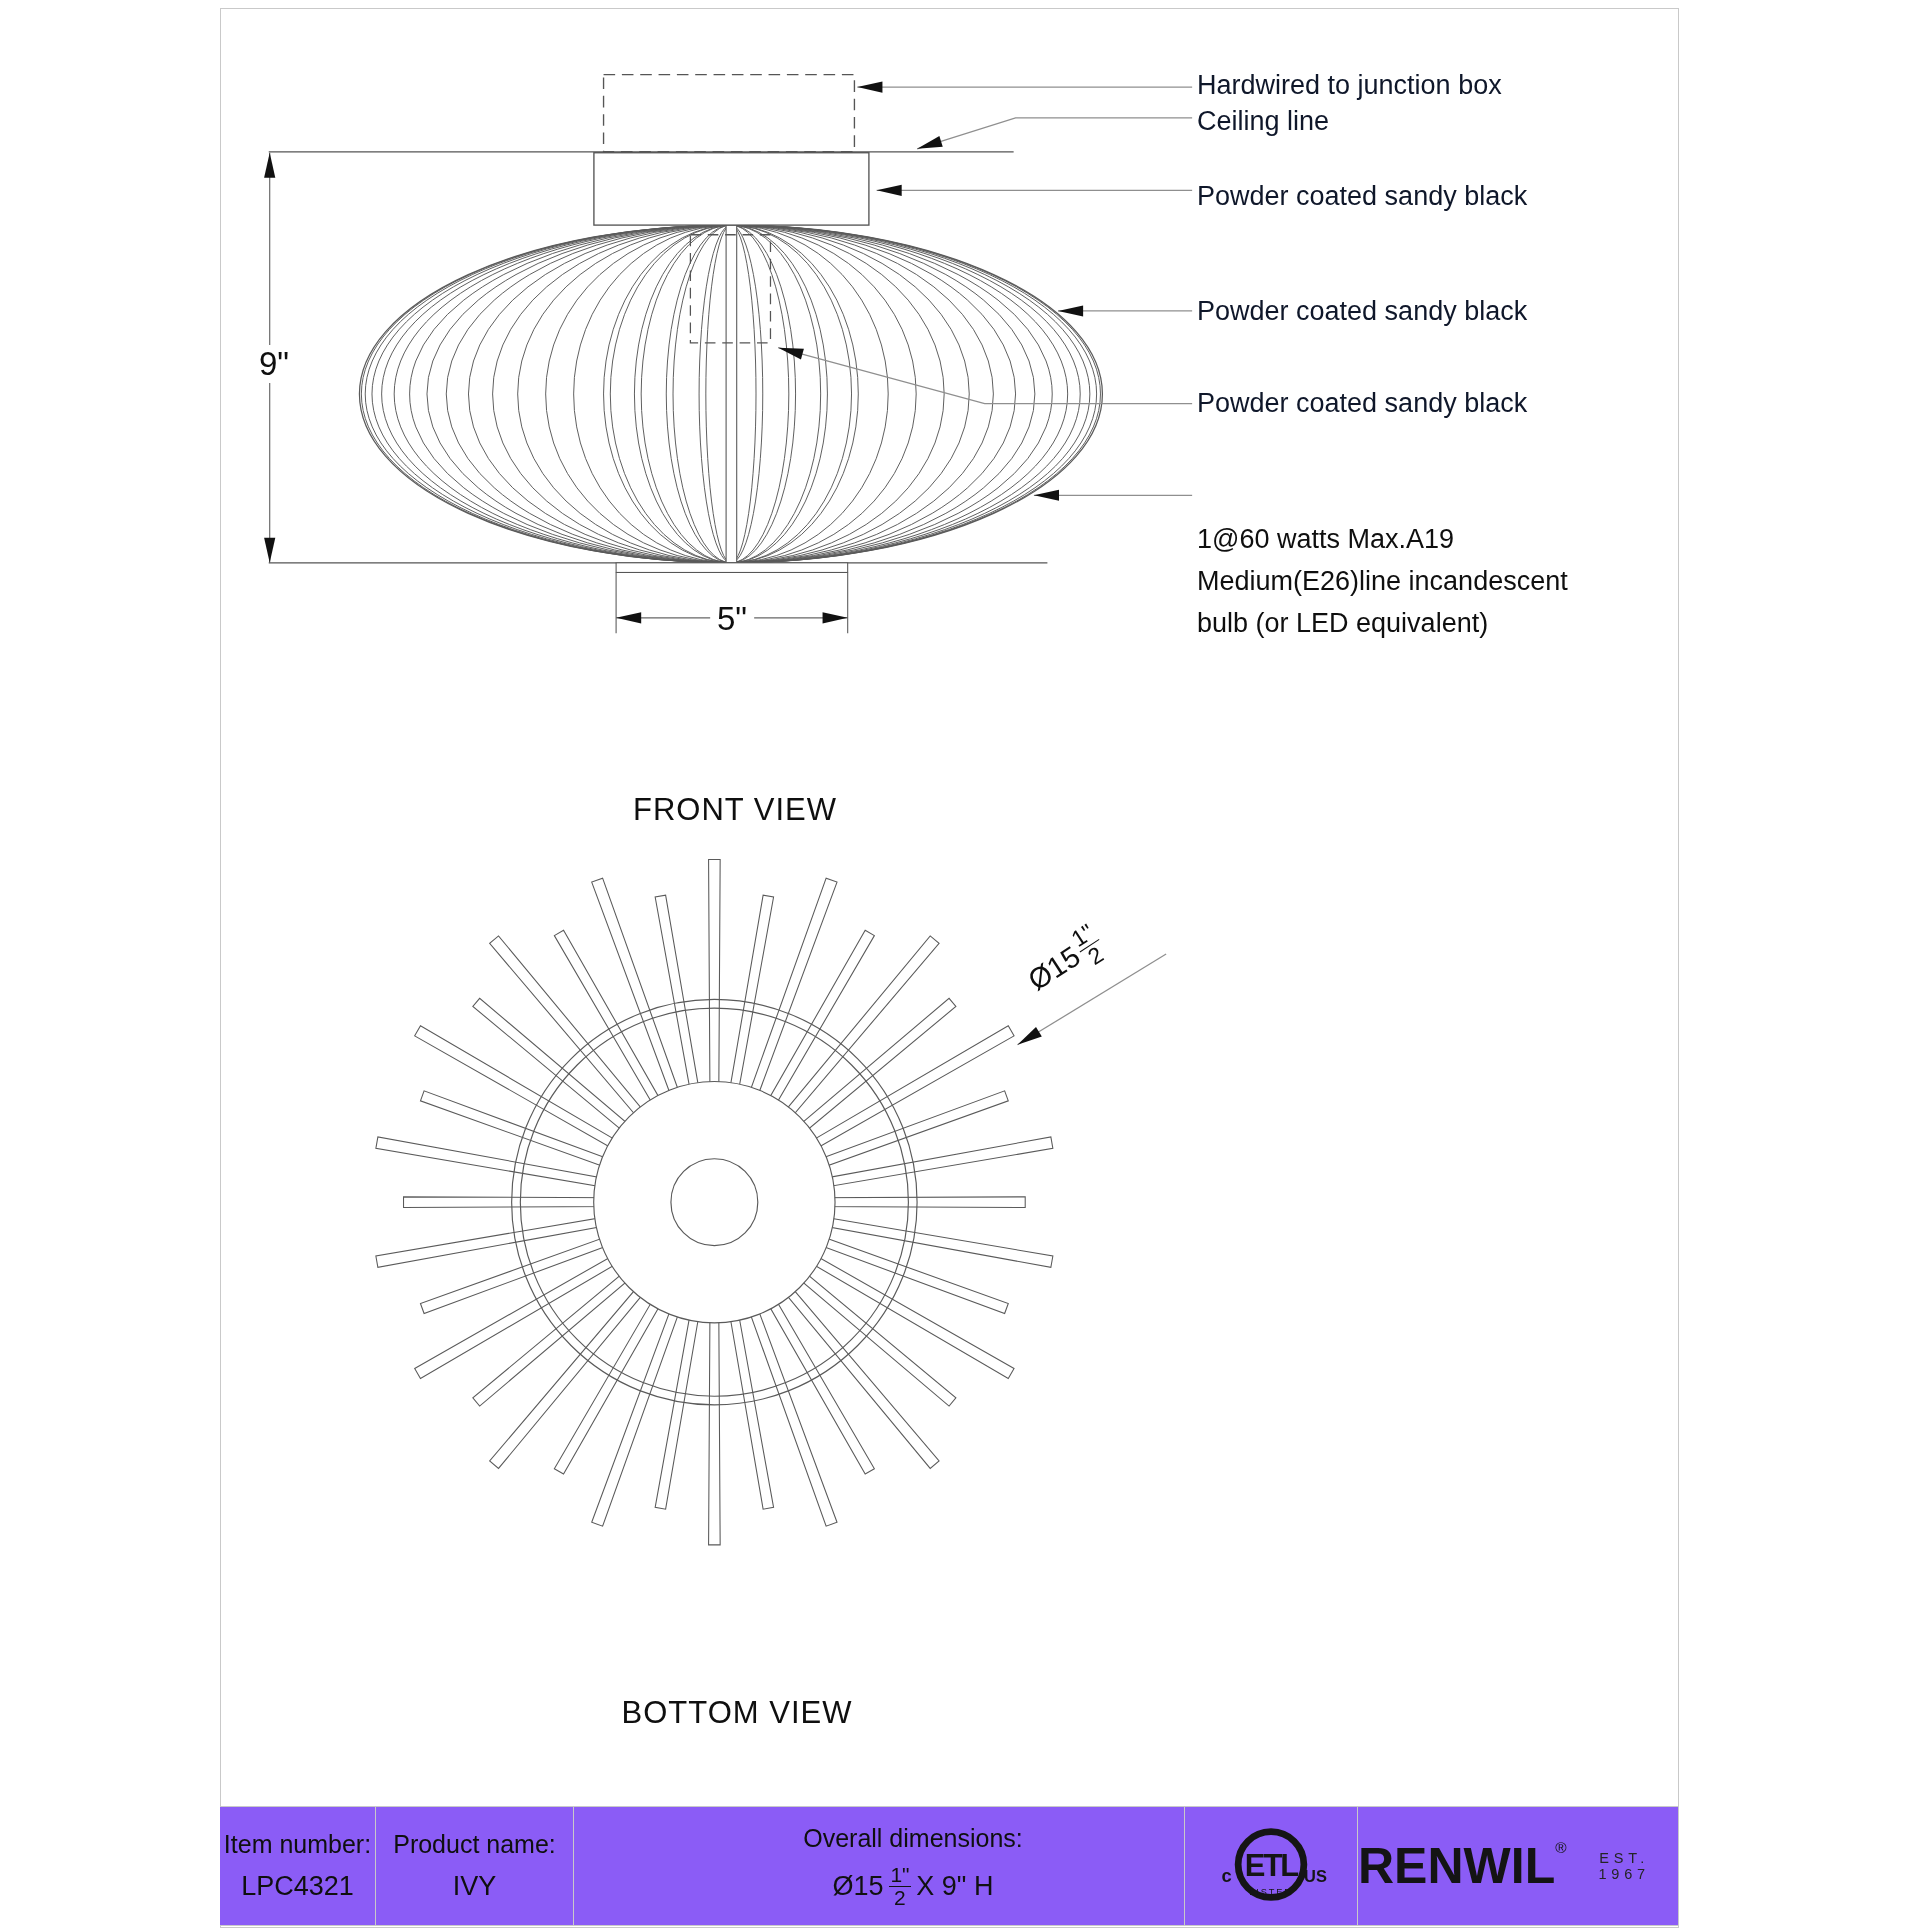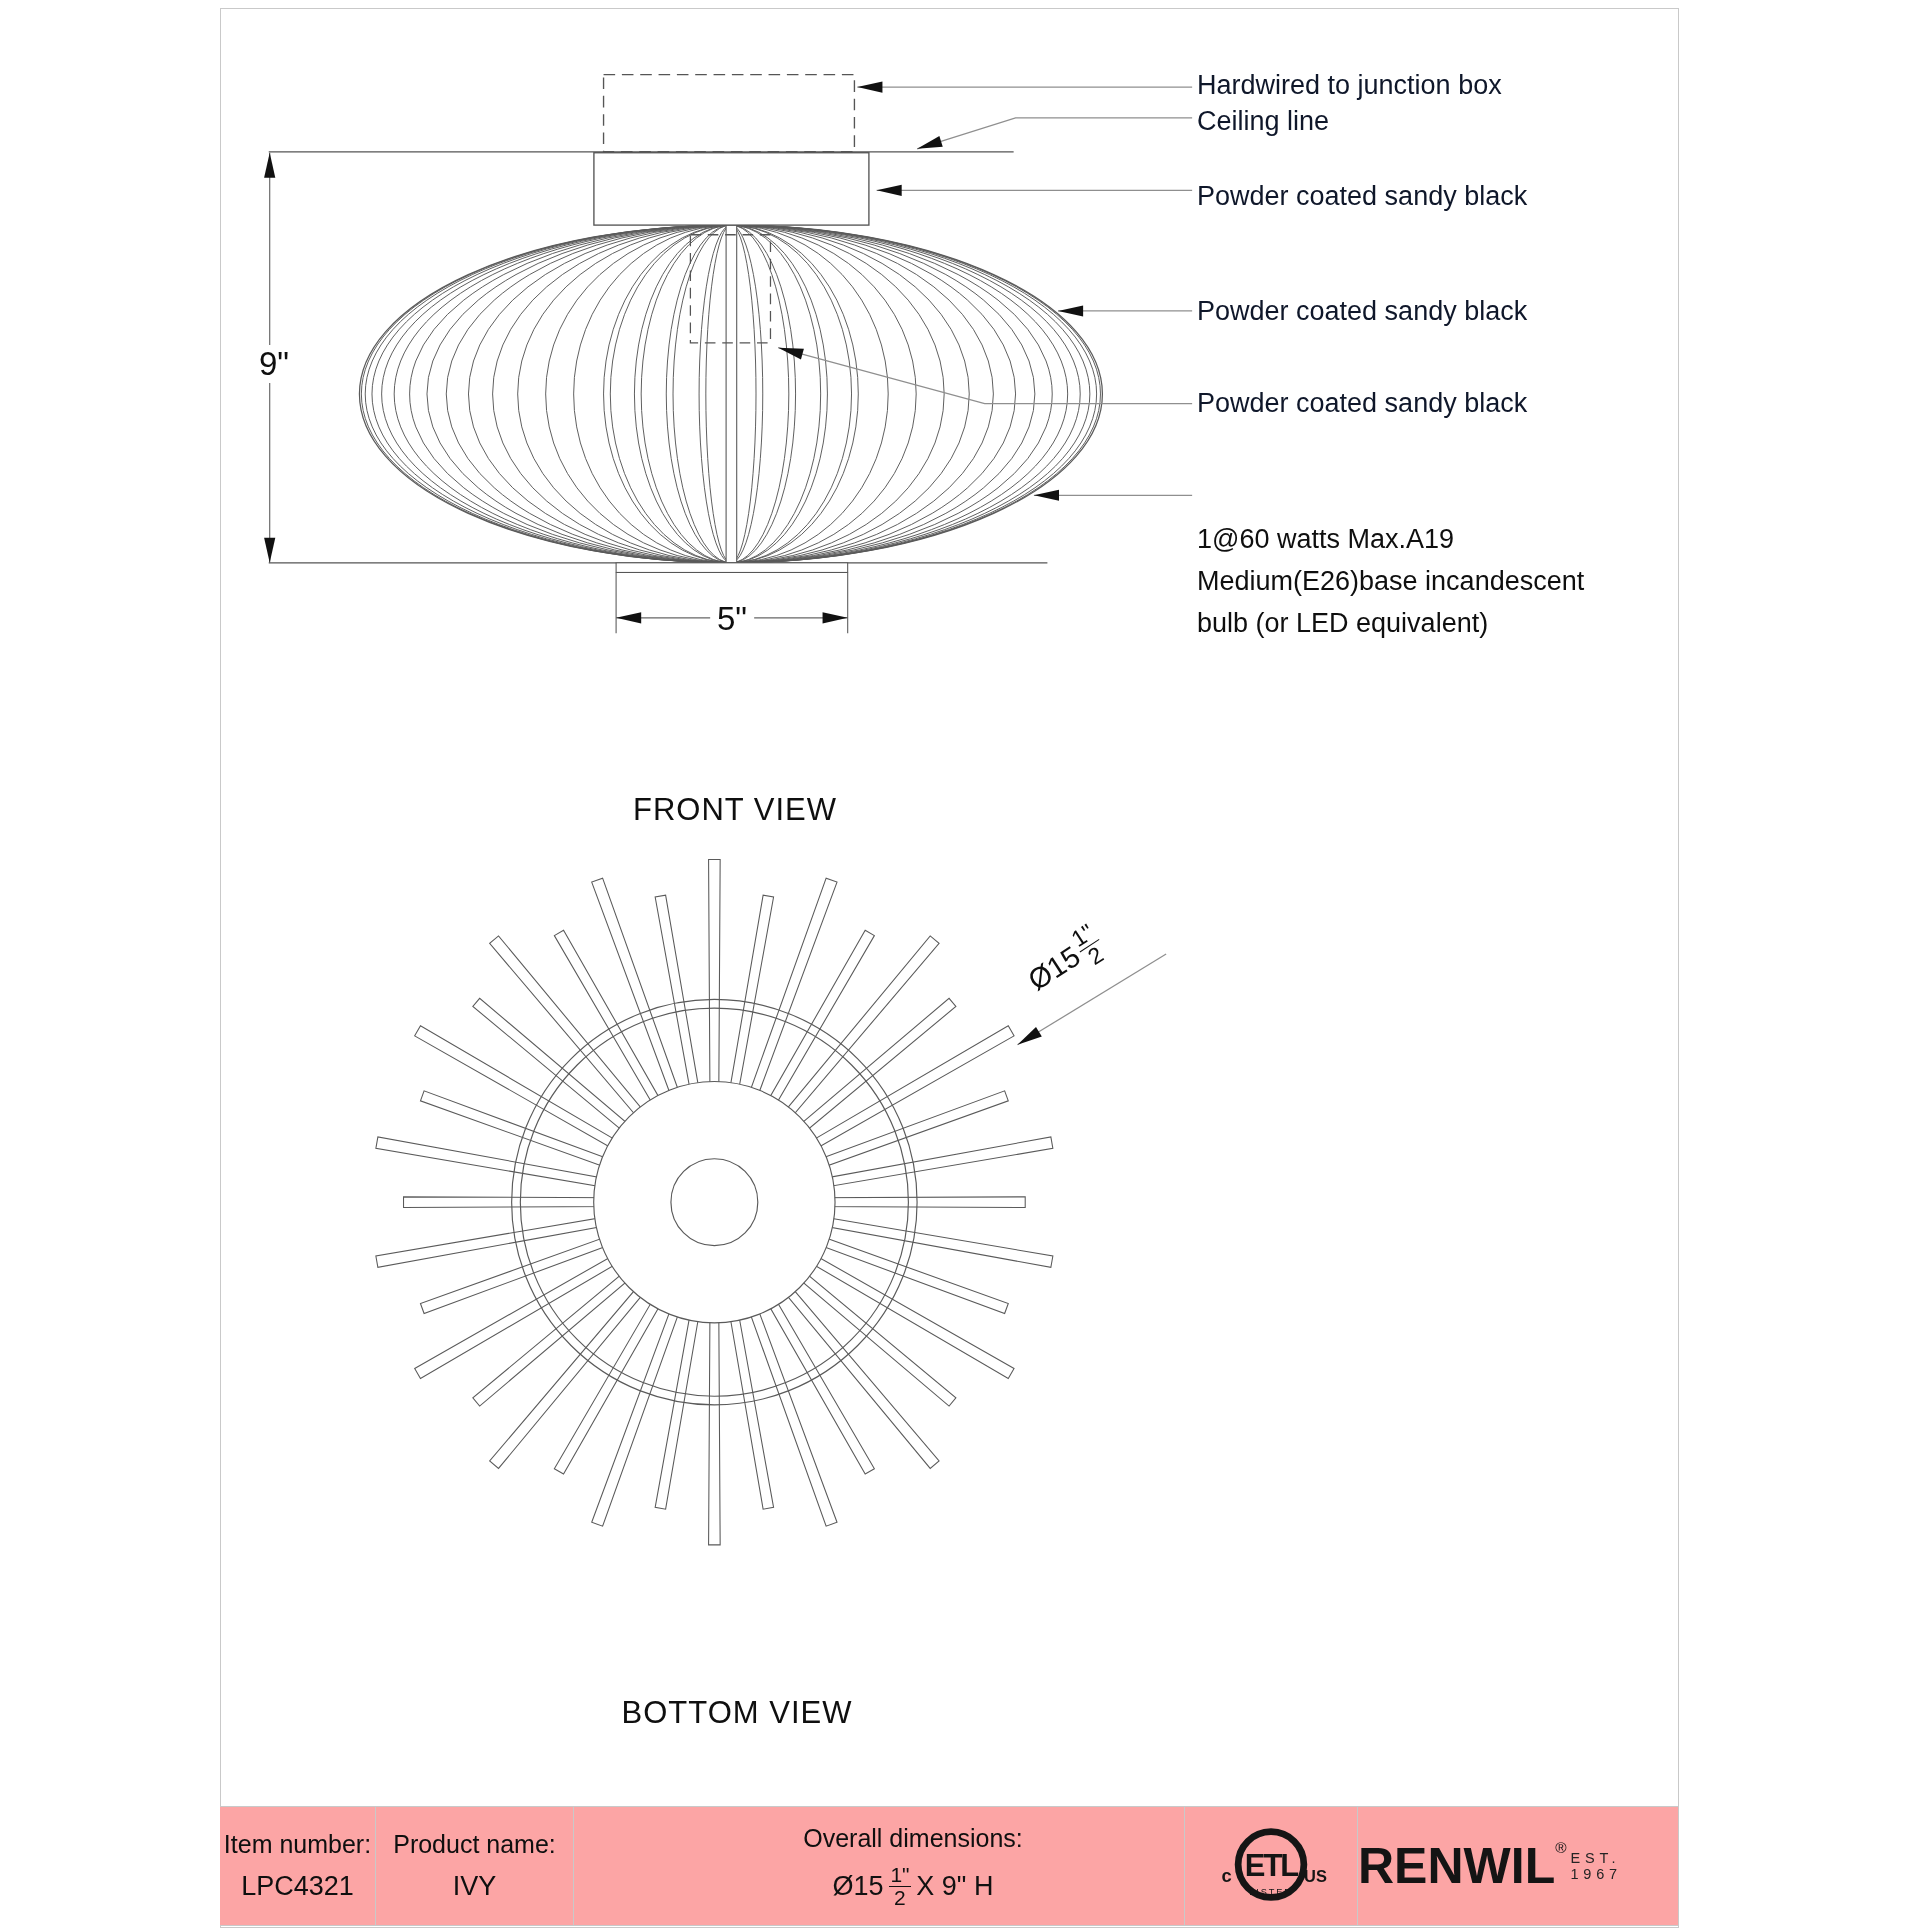--- a/index.html
+++ b/index.html
@@ -32,21 +32,21 @@
     position:absolute;left:1025px;top:938px;transform:rotate(-33deg);
     display:flex;align-items:center;gap:2.9px;font-size:29px;color:#0f0f0f;
     white-space:nowrap;
   }
   .frac{display:inline-flex;flex-direction:column;align-items:center;line-height:1.02;}
   .frac .num{border-bottom:1.9px solid #111;padding:0 1px;}
   .dia-label .frac{font-size:23px;}
   .footer{
     position:absolute;left:220px;top:1806px;width:1458px;height:120px;
     display:flex;border-top:1px solid #c9c9c9;border-bottom:1px solid #c9c9c9;
-    background:#fca5a5;box-sizing:border-box;
+    background:#8b5cf6;box-sizing:border-box;text-align:center;
   }
   .fcell{
     display:flex;flex-direction:column;align-items:center;justify-content:center;
     gap:11.6px;border-right:1px solid #c9c9c9;box-sizing:border-box;height:100%;
   }
   .fcell:last-child{border-right:none;}
   .fcell .flabel{font-size:25px;color:#0f0f0f;}
   .fcell .fvalue{font-size:27px;color:#0f0f0f;}
   .dims-value{display:inline-flex;align-items:center;gap:5.8px;font-size:27px;}
   .dims-value .frac{font-size:21px;}
@@ -127,21 +127,21 @@
 </svg>
 
 <div class="anno" style="top:66px">Hardwired to junction box</div>
 <div class="anno" style="top:102px">Ceiling line</div>
 <div class="anno" style="top:177px">Powder coated sandy black</div>
 <div class="anno" style="top:292px">Powder coated sandy black</div>
 <div class="anno" style="top:384px">Powder coated sandy black</div>
 
 <div class="bulb-note">
   <div>1@60 watts Max.A19</div>
-  <div>Medium(E26)base incandescent</div>
+  <div>Medium(E26)line incandescent</div>
   <div>bulb (or LED equivalent)</div>
 </div>
 
 <div class="dim-label" style="left:274px;top:364px">9"</div>
 <div class="dim-label" style="left:732px;top:619px">5"</div>
 
 <div class="view-title" style="left:735px;top:792px">FRONT VIEW</div>
 <div class="view-title" style="left:737px;top:1695px">BOTTOM VIEW</div>
 
 <svg style="left:251px;top:840px;" width="975" height="734" viewBox="0 0 1010 760">

